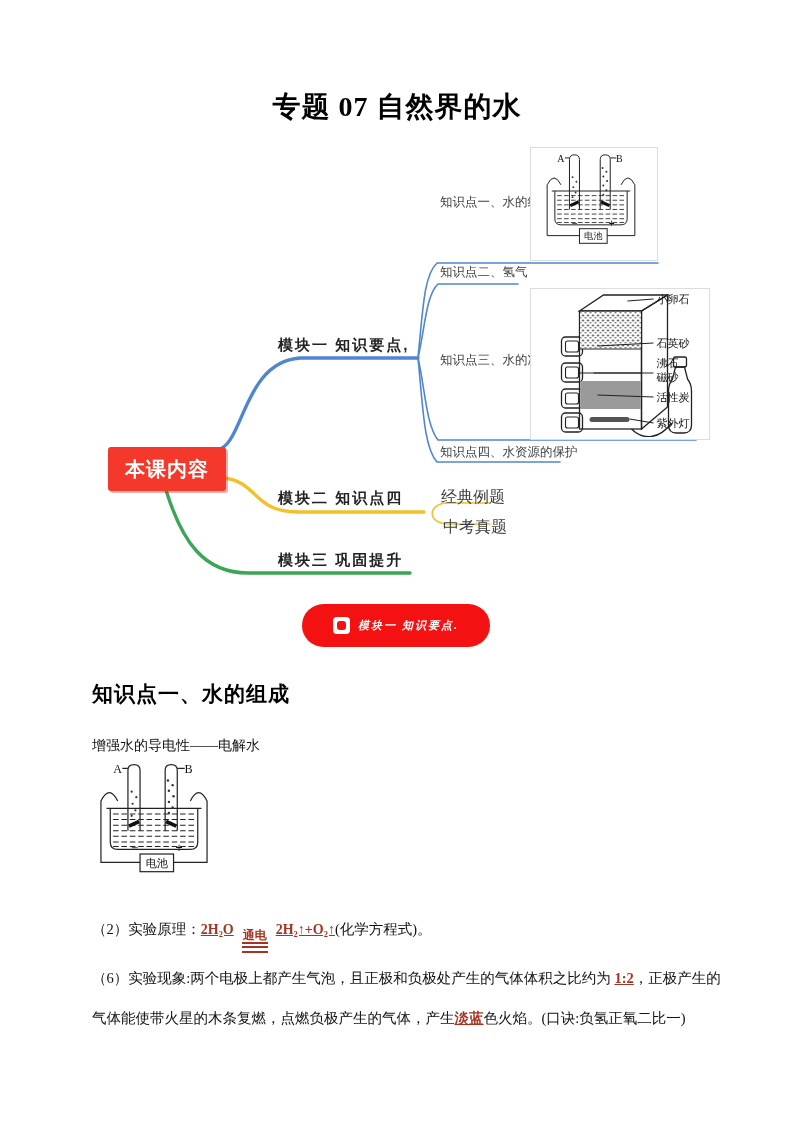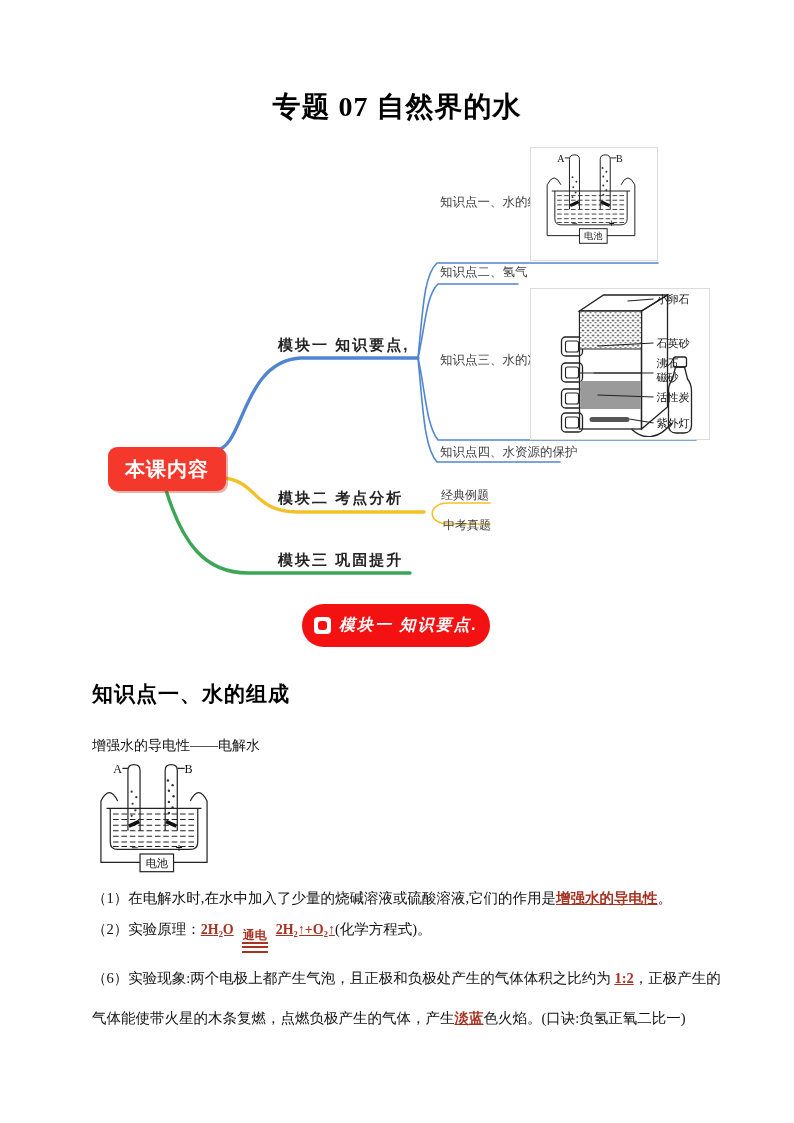--- a/index.html
+++ b/index.html
@@ -24,50 +24,50 @@
   
   .mm-lines{position:absolute;left:0;top:130px;width:794px;height:470px;}
   .mm-lines path{fill:none;stroke-linecap:round;}
   .st-blue{stroke:var(--branch-blue);}
   .st-yellow{stroke:var(--branch-yellow);}
   .st-green{stroke:var(--branch-green);}
   .w-main{stroke-width:3.4px;}
   .w-thin{stroke-width:1.6px;}
   .mm-root{
     position:absolute;left:108px;top:447px;width:118px;height:44px;
-    background:var(--root-red);border-radius:9px;color:#fff;font-size:20px;font-weight:700;
+    background:var(--root-red);border-radius:3px;color:#fff;font-size:20px;font-weight:700;
     display:flex;align-items:center;justify-content:center;letter-spacing:1px;
     box-shadow:2px 2px 0 rgba(190,30,20,.35);
   }
   .mm-branch{
     position:absolute;font-size:15px;font-weight:700;color:#222;
     letter-spacing:2px;white-space:nowrap;
   }
   .mm-branch.b1{left:278px;top:336px;}
   .mm-branch.b2{left:278px;top:489px;}
   .mm-branch.b3{left:278px;top:551px;}
   .mm-topic{
     position:absolute;font-size:12.5px;color:#3d3d3d;white-space:nowrap;
     font-family:"Liberation Sans",sans-serif;
   }
   .mm-topic.t1{left:440px;top:194px;}
   .mm-topic.t2{left:440px;top:264px;}
   .mm-topic.t3{left:440px;top:352px;}
   .mm-topic.t4{left:440px;top:444px;}
-  .mm-sub{position:absolute;font-size:12px;color:#3d3d3d;white-space:nowrap;}
+  .mm-sub{position:absolute;font-size:16px;color:#3d3d3d;white-space:nowrap;}
   .mm-sub.s1{left:441px;top:487px;}
   .mm-sub.s2{left:443px;top:509px;margin-top:8px;}
   .mm-img{position:absolute;background:#fff;border:1px solid #ddd;}
   .mm-img.electro{left:530px;top:147px;width:122px;height:106px;padding:3px 2px;}
   .mm-img.filter{left:530px;top:288px;width:178px;height:150px;}
   
   .badge{
     position:absolute;left:302px;top:604px;width:188px;height:43px;border-radius:22px;
     background:var(--badge-red);color:#fff;display:flex;align-items:center;justify-content:center;gap:8px;
-    font-size:16px;font-weight:700;font-style:italic;letter-spacing:2px;
+    font-size:11px;font-weight:700;font-style:italic;letter-spacing:2px;
   }
   .badge-icon{width:17px;height:17px;background:#fff;border-radius:4px;display:inline-flex;align-items:center;justify-content:center;flex:0 0 auto;}
   .badge-dot{width:9px;height:9px;background:var(--badge-red);border-radius:3px;}
   
   .sec-heading{
     position:absolute;left:92px;top:680px;margin:0;font-size:21px;font-weight:700;color:#000;
     font-family:"Liberation Sans",sans-serif;letter-spacing:1px;
   }
   .sec-intro{position:absolute;left:92px;top:737px;font-size:14px;color:#111;font-family:"Liberation Serif",serif;}
   .big-apparatus{position:absolute;left:84px;top:760px;width:140px;height:121px;}
@@ -100,21 +100,21 @@
     <path class="st-blue w-thin" d="M 418 228 C 425 198 426 165 438 154 L 518 154"></path>
     <path class="st-blue w-thin" d="M 418 228 C 425 258 426 295 438 310 L 696 310"></path>
     <path class="st-blue w-thin" d="M 418 228 C 423 278 424 318 437 332 L 560 332"></path>
     <path class="st-yellow w-main" d="M 222 348 C 258 350 252 382 298 382 L 424 382"></path>
     <path class="st-yellow w-thin" d="M 490 373 L 448 373 C 427 373 427 394 448 394 L 490 394"></path>
     <path class="st-green w-main" d="M 166 360 C 182 412 204 443 248 443 L 410 443"></path>
   </svg>
 
   <div class="mm-root">本课内容</div>
   <div class="mm-branch b1">模块一 知识要点,</div>
-  <div class="mm-branch b2">模块二 考点分析</div>
+  <div class="mm-branch b2">模块二 知识点四</div>
   <div class="mm-branch b3">模块三 巩固提升</div>
   <div class="mm-topic t1">知识点一、水的组成</div>
   <div class="mm-topic t2">知识点二、氢气</div>
   <div class="mm-topic t3">知识点三、水的净化</div>
   <div class="mm-topic t4">知识点四、水资源的保护</div>
   <div class="mm-sub s1">经典例题</div>
   <div class="mm-sub s2">中考真题</div>
 
   <div class="mm-img electro">
     <svg viewBox="0 0 150 130" width="116" height="100" xmlns="http://www.w3.org/2000/svg">
@@ -258,19 +258,18 @@
       </g>
       <path d="M48,71 L59,66" stroke="#111" stroke-width="4"></path>
       <path d="M88,66 L99,71" stroke="#111" stroke-width="4"></path>
       <text x="36" y="14" text-anchor="middle" font-size="13" font-family="Liberation Serif, serif">A</text>
       <line class="ln" x1="41" y1="9" x2="47" y2="9"></line>
       <text x="112" y="14" text-anchor="middle" font-size="13" font-family="Liberation Serif, serif">B</text>
       <line class="ln" x1="100" y1="9" x2="108" y2="9"></line>
     </svg>
   </div>
 
-  <p class="para p1"><span>（1）在电解水时,在水中加入了少量的烧碱溶液或硫酸溶液,它们的作用是</span><span class="red u">增强水的导电性</span><span>。</span></p>
 
   <p class="para p2"><span>（2）实验原理：</span><span class="red u eq">2H₂O</span><span class="eq-cond"><span class="cond-label">通电</span><span class="dbl"></span></span><span class="red u eq">2H₂↑+O₂↑</span><span>(化学方程式)。</span></p>
 
   <p class="para p3"><span>（6）实验现象:两个电极上都产生气泡，且正极和负极处产生的气体体积之比约为 </span><span class="red u">1:2</span><span>，正极产生的气体能使带火星的木条复燃，点燃负极产生的气体，产生</span><span class="red u">淡蓝</span><span>色火焰。(口诀:负氢正氧二比一)</span></p>
 
 </div>
 
 </body></html>

